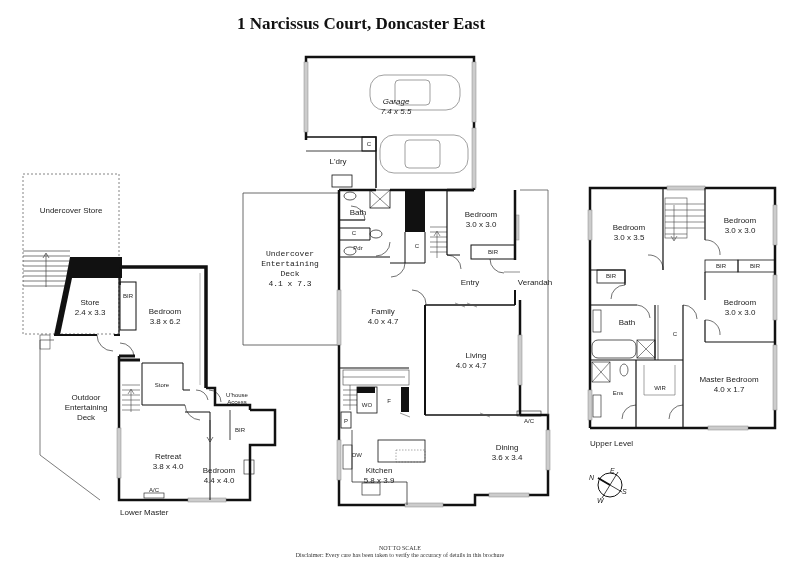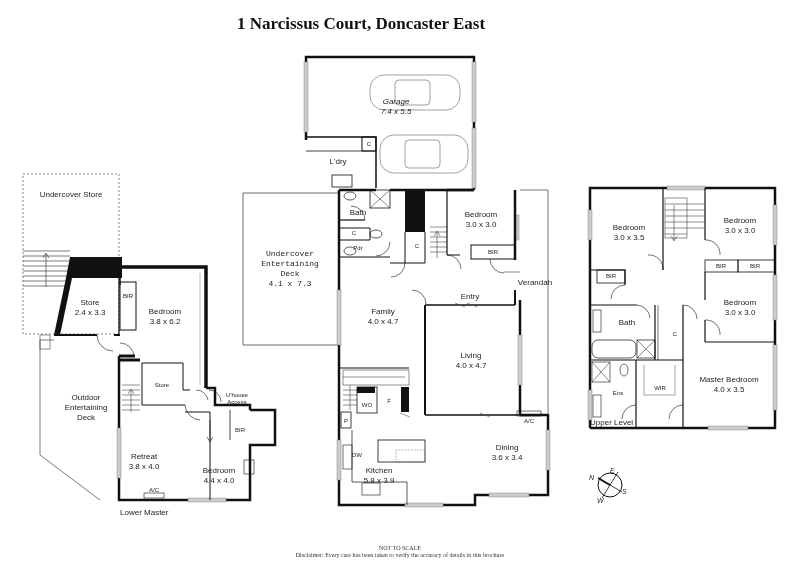--- a/index.html
+++ b/index.html
@@ -258,67 +258,67 @@
 
     <g stroke="#111">
       <circle cx="610" cy="485" r="12" stroke-width="1"></circle>
       <line x1="598" y1="478" x2="622" y2="492" stroke-width="0.8"></line>
       <line x1="602" y1="498" x2="618" y2="472" stroke-width="0.8"></line>
       <line x1="598" y1="478" x2="610" y2="485" stroke-width="2"></line>
     </g>
   </g>
 </svg>
 
-<div class="lbl" style="left:71px; top:190px;"><span>Undercover Store</span></div>
+<div class="lbl" style="left:71px; top:206px;"><span>Undercover Store</span></div>
 <div class="lbl" style="left:90px; top:298px;"><span>Store</span><br><span>2.4 x 3.3</span></div>
 <div class="lbl sm" style="left:128px; top:293px;"><span>BIR</span></div>
 <div class="lbl" style="left:165px; top:307px;"><span>Bedroom</span><br><span>3.8 x 6.2</span></div>
 <div class="lbl" style="left:86px; top:393px; width:60px; white-space:normal;"><span>Outdoor Entertaining Deck</span></div>
 <div class="lbl sm" style="left:162px; top:382px;"><span>Store</span></div>
 <div class="lbl sm" style="left:237px; top:392px; width:34px; white-space:normal;"><span>U'house Access</span></div>
-<div class="lbl" style="left:144px; top:452px;"><span>Retreat</span><br><span>3.8 x 4.0</span></div>
+<div class="lbl" style="left:168px; top:452px;"><span>Retreat</span><br><span>3.8 x 4.0</span></div>
 <div class="lbl sm" style="left:154px; top:487px;"><span>A/C</span></div>
 <div class="lbl" style="left:219px; top:466px;"><span>Bedroom</span><br><span>4.4 x 4.0</span></div>
 <div class="lbl sm" style="left:240px; top:427px;"><span>BIR</span></div>
 <div class="level" style="left:120px; top:508px;">Lower Master</div>
 
 <div class="lbl" style="left:396px; top:97px;font-style:italic;"><span>Garage</span><br><span>7.4 x 5.5</span></div>
 <div class="lbl" style="left:338px; top:157px;"><span>L'dry</span></div>
 <div class="lbl sm" style="left:369px; top:141px;"><span>C</span></div>
 <div class="lbl" style="left:358px; top:208px;"><span>Bath</span></div>
 <div class="lbl sm" style="left:354px; top:230px;"><span>C</span></div>
 <div class="lbl sm" style="left:358px; top:245px;"><span>Pdr</span></div>
 <div class="lbl sm" style="left:417px; top:243px;"><span>C</span></div>
 <div class="lbl" style="left:290px; top:249px;font-family:Liberation Mono, monospace;"><span style="display:inline-block; width:70px; white-space:normal;">Undercover Entertaining Deck</span><br><span>4.1 x 7.3</span></div>
 <div class="lbl" style="left:481px; top:210px;"><span>Bedroom</span><br><span>3.0 x 3.0</span></div>
 <div class="lbl sm" style="left:493px; top:249px;"><span>BIR</span></div>
-<div class="lbl" style="left:470px; top:278px;margin-top:14px;"><span>Entry</span></div>
+<div class="lbl" style="left:470px; top:278px;"><span>Entry</span></div>
 <div class="lbl" style="left:535px; top:278px;"><span>Verandah</span></div>
 <div class="lbl" style="left:383px; top:307px;"><span>Family</span><br><span>4.0 x 4.7</span></div>
-<div class="lbl" style="left:471px; top:351px;"><span>Living</span><br><span>4.0 x 4.7</span></div>
+<div class="lbl" style="left:471px; top:351px;text-align:right;"><span>Living</span><br><span>4.0 x 4.7</span></div>
 <div class="lbl sm" style="left:367px; top:402px;"><span>WO</span></div>
 <div class="lbl sm" style="left:389px; top:398px;"><span>F</span></div>
 <div class="lbl sm" style="left:346px; top:418px;"><span>P</span></div>
 <div class="lbl sm" style="left:357px; top:452px;"><span>DW</span></div>
 <div class="lbl" style="left:379px; top:466px;"><span>Kitchen</span><br><span>5.8 x 3.9</span></div>
 <div class="lbl" style="left:488px; top:443px;margin-left:19px;"><span>Dining</span><br><span>3.6 x 3.4</span></div>
 <div class="lbl sm" style="left:529px; top:418px;"><span>A/C</span></div>
 
 <div class="lbl" style="left:629px; top:223px;"><span>Bedroom</span><br><span>3.0 x 3.5</span></div>
 <div class="lbl" style="left:740px; top:216px;"><span>Bedroom</span><br><span>3.0 x 3.0</span></div>
 <div class="lbl sm" style="left:611px; top:273px;"><span>BIR</span></div>
 <div class="lbl sm" style="left:721px; top:263px;"><span>BIR</span></div>
 <div class="lbl sm" style="left:755px; top:263px;"><span>BIR</span></div>
 <div class="lbl" style="left:740px; top:298px;"><span>Bedroom</span><br><span>3.0 x 3.0</span></div>
 <div class="lbl" style="left:627px; top:318px;"><span>Bath</span></div>
 <div class="lbl sm" style="left:675px; top:331px;"><span>C</span></div>
 <div class="lbl sm" style="left:618px; top:390px;"><span>Ens</span></div>
 <div class="lbl sm" style="left:660px; top:385px;"><span>WIR</span></div>
-<div class="lbl" style="left:729px; top:375px;"><span>Master Bedroom</span><br><span>4.0 x 3.5</span></div>
-<div class="level" style="left:590px; top:418px;">Upper Level</div>
+<div class="lbl" style="left:729px; top:375px;"><span>Master Bedroom</span><br><span>4.0 x 1.7</span></div>
+<div class="level" style="left:590px; top:439px;">Upper Level</div>
 
 <div class="compass-letter" style="left:589px; top:474px;">N</div>
 <div class="compass-letter" style="left:610px; top:467px;">E</div>
 <div class="compass-letter" style="left:622px; top:488px;">S</div>
 <div class="compass-letter" style="left:597px; top:497px;">W</div>
 
 <div class="footer" style="top:545px; font-size:6px;">NOT TO SCALE</div>
 <div class="footer" style="top:552px; font-size:6px;">Disclaimer: Every care has been taken to verify the accuracy of details in this brochure</div>
 
 </body></html>

